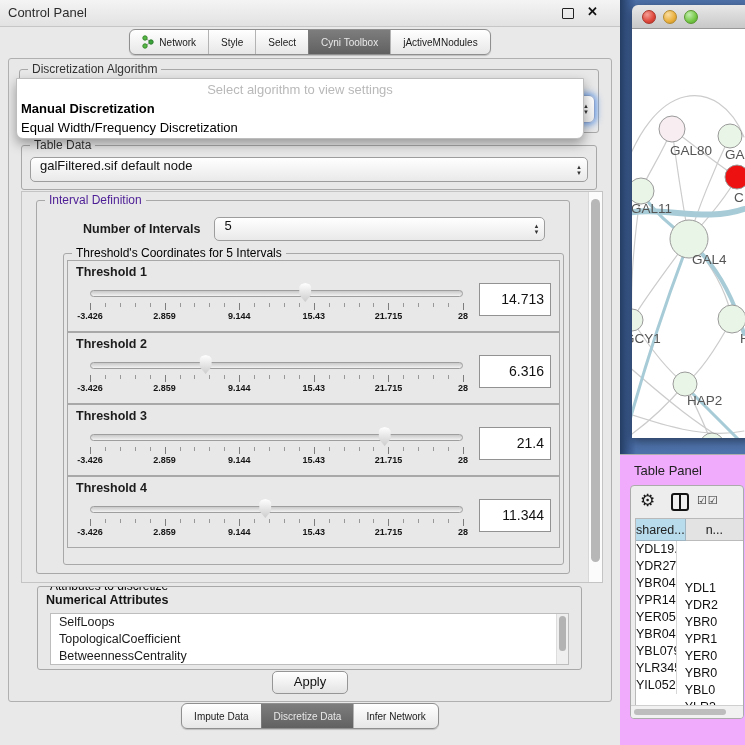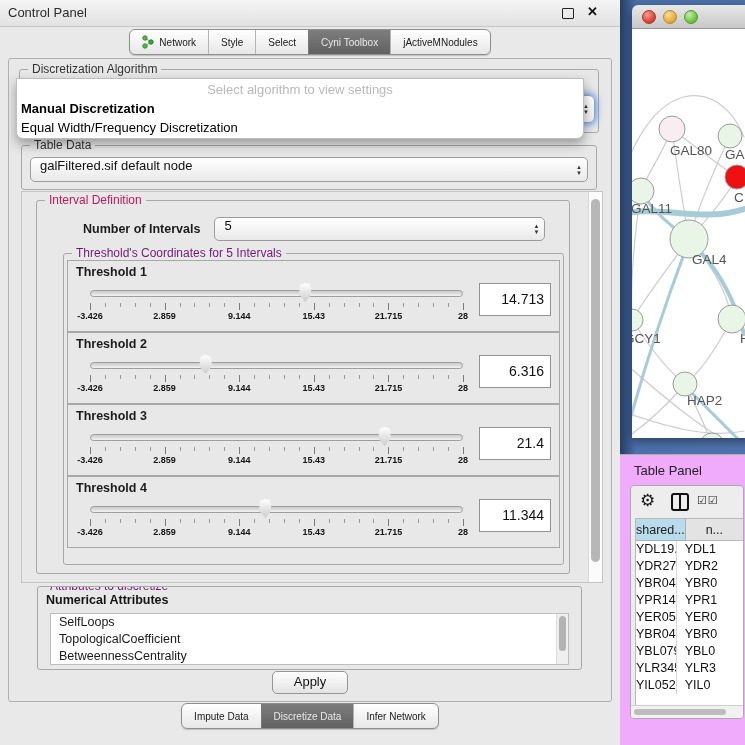--- a/index.html
+++ b/index.html
@@ -19,22 +19,22 @@
       border-left:1px solid #b3b3b3;white-space:nowrap;}
   .seg:first-child{border-left:none;}
   .seg.sel{background:linear-gradient(#7d7d7d,#616161);color:#e9e9e9;border-left-color:#7a7a7a;}
   .neticon{display:inline-flex;width:12px;height:14px;}
   .cp-main{position:absolute;left:8px;top:58px;width:602px;height:642px;background:#e8e8e8;
       border:1px solid #b0b0b0;border-radius:3px;overflow:hidden;}
   
   .group{position:absolute;border:1px solid #a8a8a8;border-radius:3px;}
   .gtitle{position:absolute;top:-8px;left:8px;background:#e8e8e8;padding:0 4px;font-size:12px;white-space:nowrap;}
   .gtitle.plain{color:#333;}
-  .gtitle.green{color:#be185d;}
-  .gtitle.blue{color:#701a75;}
+  .gtitle.green{color:#4c1d95;}
+  .gtitle.blue{color:#000000;}
   
   #algo-group{left:10px;top:10px;width:578px;height:62px;}
   #algo-combo-fragment{position:absolute;left:540px;top:36px;width:44px;height:26px;background:linear-gradient(#fff,#ececec);
       border:1px solid #8aa4cf;border-radius:6px;box-shadow:0 0 6px 2px rgba(92,148,230,.85);z-index:5;}
   .arrows{position:absolute;right:5px;top:50%;transform:translateY(-50%);display:flex;flex-direction:column;
       font-size:6px;line-height:6px;color:#333;}
   
   #algo-popup{position:absolute;left:7px;top:19px;width:566px;height:59px;background:#fff;border:1px solid #bdbdbd;
       border-radius:0 0 7px 7px;box-shadow:0 5px 12px rgba(0,0,0,.35);z-index:10;}
   .popup-hint{height:20px;line-height:21px;text-align:center;font-size:13px;color:#b9b9b9;}
@@ -108,21 +108,21 @@
   .split-icon{position:absolute;left:40px;top:7px;width:14px;height:14px;border:2px solid #111;border-radius:3px;}
   .split-icon::after{content:"";position:absolute;left:50%;top:0;bottom:0;width:2px;background:#111;transform:translateX(-50%);}
   .check-glyphs{position:absolute;left:66px;top:8px;font-size:11px;color:#222;letter-spacing:1px;}
   #tp-table{position:absolute;left:4px;right:0;top:32px;bottom:12px;background:#fff;border:1px solid #b9b9b9;border-right:none;}
   .tp-head{display:flex;height:22px;font-size:12.5px;color:#222;}
   .tp-head .c1{width:68px;background:#b9dcec;border-right:1px solid #9fb6c2;text-align:center;line-height:22px;
       border-bottom:1px solid #9fb6c2;}
   .tp-head .c2{width:100px;background:#e3e3e3;border-bottom:1px solid #bbb;text-align:center;line-height:22px;}
   .tp-row{display:flex;height:17px;font-size:12.5px;color:#111;background:#fff;}
   .tp-row .c1{width:68px;text-align:center;line-height:17px;border-right:1px solid #d7d7d7;white-space:nowrap;overflow:hidden;}
-  .tp-row .c2{width:100px;line-height:17px;padding-left:8px;white-space:nowrap;}
+  .tp-row .c2{width:100px;line-height:17px;padding-left:8px;white-space:nowrap;margin-top:39px;}
   #tp-hscroll{position:absolute;left:0;right:0;bottom:0;height:12px;background:#f1f1f1;border-top:1px solid #cfcfcf;}
   #tp-hthumb{position:absolute;left:3px;top:3px;width:92px;height:6px;background:#bdbdbd;border-radius:3px;}
 </style>
 </head>
 <body>
 
 <div id="app">
 
   <div id="control-panel">
     <div class="cp-titlebar">

